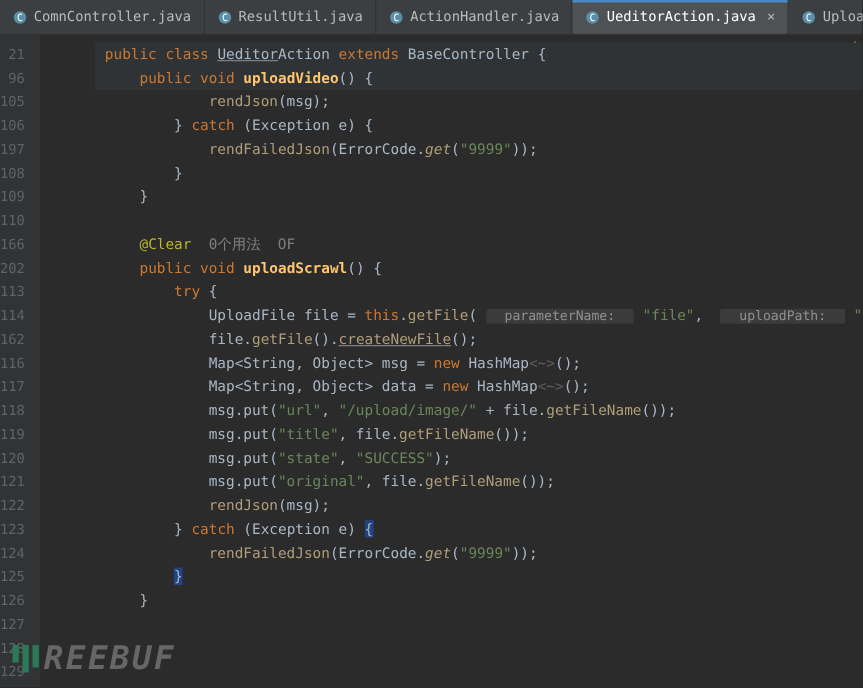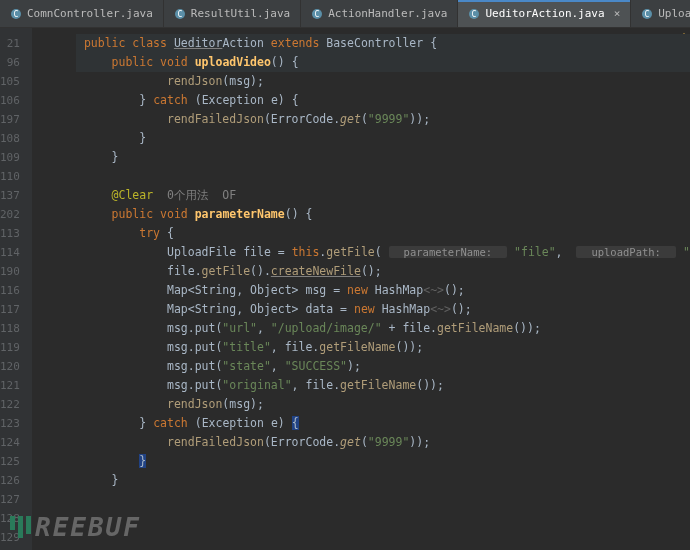--- a/index.html
+++ b/index.html
@@ -185,25 +185,25 @@
 <div class="editor">
   <div class="gutter">
     <div class="ln">21</div>
     <div class="ln">96</div>
     <div class="ln">105</div>
     <div class="ln">106</div>
     <div class="ln">197</div>
     <div class="ln">108</div>
     <div class="ln">109</div>
     <div class="ln">110</div>
-    <div class="ln">137</div>
+    <div class="ln">166</div>
     <div class="ln">202</div>
     <div class="ln">113</div>
     <div class="ln">114</div>
-    <div class="ln">190</div>
+    <div class="ln">162</div>
     <div class="ln">116</div>
     <div class="ln">117</div>
     <div class="ln">118</div>
     <div class="ln">119</div>
     <div class="ln">120</div>
     <div class="ln">121</div>
     <div class="ln">122</div>
     <div class="ln">123</div>
     <div class="ln">124</div>
     <div class="ln">125</div>
@@ -216,21 +216,21 @@
   <div class="code">
     <div class="line sticky"><span class="kw">public class</span> <span class="underline"><span>Ueditor</span></span><span>Action</span> <span class="kw">extends</span> <span>BaseController</span> {</div>
     <div class="line sticky">    <span class="kw">public void</span> <span class="fn">uploadVideo</span>() {</div>
     <div class="line">            <span class="fnref">rendJson</span>(<span>msg</span>);</div>
     <div class="line">        <span>}</span> <span class="kw">catch</span> (<span>Exception</span> <span>e</span>) {</div>
     <div class="line">            <span class="fnref">rendFailedJson</span>(<span>ErrorCode</span>.<span class="fnref" style="font-style:italic">get</span>(<span class="str">"9999"</span>));</div>
     <div class="line">        }</div>
     <div class="line">    }</div>
     <div class="line"></div>
     <div class="line">    <span class="annot">@Clear</span>  <span class="comment">0个用法  OF</span></div>
-    <div class="line">    <span class="kw">public void</span> <span class="fn">parameterName</span>() {</div>
+    <div class="line">    <span class="kw">public void</span> <span class="fn">uploadScrawl</span>() {</div>
     <div class="line">        <span class="kw">try</span> {</div>
     <div class="line">            <span>UploadFile</span> <span>file</span> = <span class="kw">this</span>.<span class="fnref">getFile</span>( <span class="param">parameterName:</span> <span class="str">"file"</span>,  <span class="param">uploadPath:</span> <span class="str">"image"</span>);</div>
     <div class="line">            <span>file</span>.<span class="fnref">getFile</span>().<span class="fnref underline">createNewFile</span>();</div>
     <div class="line">            <span>Map</span><span>&lt;String, Object&gt;</span> <span>msg</span> = <span class="kw">new</span> <span>HashMap</span><span class="generic-hint">&lt;~&gt;</span>();</div>
     <div class="line">            <span>Map</span><span>&lt;String, Object&gt;</span> <span>data</span> = <span class="kw">new</span> <span>HashMap</span><span class="generic-hint">&lt;~&gt;</span>();</div>
     <div class="line">            msg.put(<span class="str">"url"</span>, <span class="str">"/upload/image/"</span> + file.<span class="fnref">getFileName</span>());</div>
     <div class="line">            msg.put(<span class="str">"title"</span>, file.<span class="fnref">getFileName</span>());</div>
     <div class="line">            msg.put(<span class="str">"state"</span>, <span class="str">"SUCCESS"</span>);</div>
     <div class="line">            msg.put(<span class="str">"original"</span>, file.<span class="fnref">getFileName</span>());</div>
     <div class="line">            <span class="fnref">rendJson</span>(<span>msg</span>);</div>

